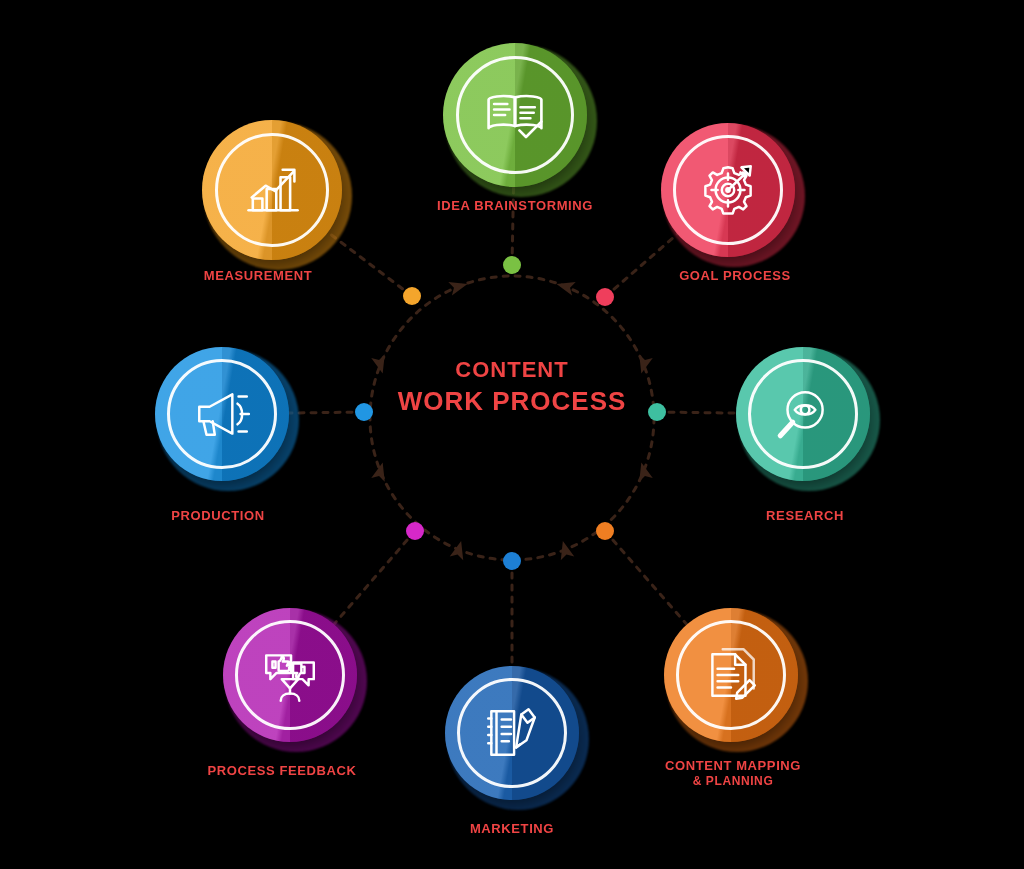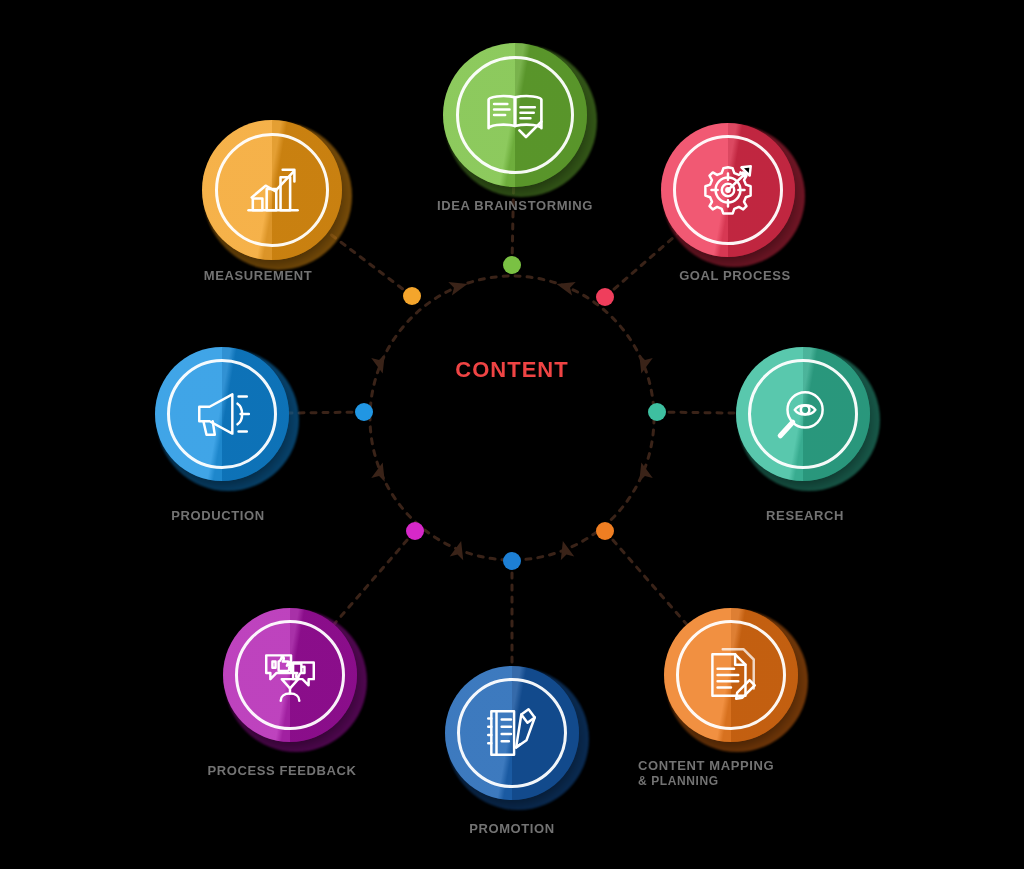--- a/index.html
+++ b/index.html
@@ -34,21 +34,21 @@
     background:linear-gradient(100deg,rgba(255,255,255,.14) 0 48%,rgba(0,0,0,.10) 52% 100%);
   }
   .bubble svg{position:relative;z-index:3;}
   .halo{
     position:absolute;transform:translate(-50%,-50%);
     border-radius:50%;filter:blur(1px);opacity:.55;
   }
 
   .label{
     position:absolute;transform:translate(-50%,0);
-    text-align:left;color:#737373;font-weight:800;
+    text-align:center;color:#ef4444;font-weight:800;
     font-size:13px;letter-spacing:.6px;line-height:1.25;
     white-space:nowrap;
   }
   .label.two{white-space:normal;width:190px;}
   .label .sub{display:block;font-size:12px;}
 </style>
 </head>
 <body>
 
 <div id="stage">
@@ -84,20 +84,21 @@
         <circle cx="605" cy="531" r="9" fill="#ef7e22"></circle>
         <circle cx="512" cy="561" r="9" fill="#1d7fd4"></circle>
         <circle cx="415" cy="531" r="9" fill="#d628c8"></circle>
         <circle cx="364" cy="412" r="9" fill="#2196e3"></circle>
         <circle cx="412" cy="296" r="9" fill="#f4a52c"></circle>
       </g>
   </svg>
 
   <div class="center-title">
     <div class="l1">CONTENT</div>
+    <div class="l3">WORK PROCESS</div>
   </div>
 
   <div id="nodes">
       <div class="halo" style="left: 521px; top: 121px; width: 152px; height: 152px; background: rgb(99, 166, 47);"></div>
       <div class="bubble" style="left: 515px; top: 115px; width: 144px; height: 144px; background: linear-gradient(90deg, rgb(122, 193, 67) 0px, rgb(122, 193, 67) 50%, rgb(99, 166, 47) 50%, rgb(99, 166, 47) 100%);">
         <div class="sheen"></div>
         <div class="inner-ring"></div>
         <svg width="66" height="66" viewBox="0 0 60 60" fill="none" stroke="#ffffff" stroke-width="2.4" stroke-linecap="round" stroke-linejoin="round">
     <path d="M6 16 C6 14 18 11 30 14 L30 40 C18 37 6 40 6 42 Z"></path>
     <path d="M54 16 C54 14 42 11 30 14 L30 40 C42 37 54 40 54 42 Z"></path>
@@ -157,21 +158,21 @@
         <div class="inner-ring"></div>
         <svg width="62" height="62" viewBox="0 0 60 60" fill="none" stroke="#ffffff" stroke-width="2.4" stroke-linecap="round" stroke-linejoin="round">
     <path d="M10 9 h22 v42 h-22 Z"></path>
     <path d="M15 9 v42 M10 16 h-3 M10 24 h-3 M10 32 h-3 M10 40 h-3"></path>
     <path d="M20 17 h9 M20 24 h9 M20 31 h9 M20 38 h7"></path>
     <path d="M39 12 l7 -5 l6 8 l-7 5 Z"></path>
     <path d="M39 12 L34 44 l10 -7 L52 15"></path>
     <path d="M34 44 l4 -3"></path>
         </svg>
       </div>
-      <div class="label" style="left: 512px; top: 821px;"><span>PROMOTION</span></div>
+      <div class="label" style="left: 512px; top: 821px;"><span>MARKETING</span></div>
       <div class="halo" style="left: 296px; top: 681px; width: 142px; height: 142px; background: rgb(154, 15, 154);"></div>
       <div class="bubble" style="left: 290px; top: 675px; width: 134px; height: 134px; background: linear-gradient(90deg, rgb(179, 36, 179) 0px, rgb(179, 36, 179) 50%, rgb(154, 15, 154) 50%, rgb(154, 15, 154) 100%);">
         <div class="sheen"></div>
         <div class="inner-ring"></div>
         <svg width="62" height="62" viewBox="0 0 60 60" fill="none" stroke="#ffffff" stroke-width="2.4" stroke-linecap="round" stroke-linejoin="round">
     <path d="M7 11 h24 v17 h-14 l-6 6 v-6 h-4 Z"></path>
     <path d="M33 18 h20 v16 h-5 v6 l-6 -6 h-9 Z"></path>
     <path d="M16 17 v6 h-3 v-6 Z M19 23 v-6 c2 0 3 -4 3 -5 c3 0 2 4 1 5 h5 c1.6 0 2 1.6 1 3 c1 1 1 2 0 3 c.8 1 .4 2.4 -1 3 h-9 Z"></path>
     <path d="M44 28 v-6 h-3 v6 Z M41 22 v6 c-2 0 -3 4 -3 5 c-3 0 -2 -4 -1 -5 h-4 c-1.6 0 -2 -1.6 -1 -3 c-1 -1 -1 -2 0 -3 c-.8 -1 -.4 -2.4 1 -3 h8 Z"></path>
     <path d="M22 34 h16 l-8 9 Z"></path>

